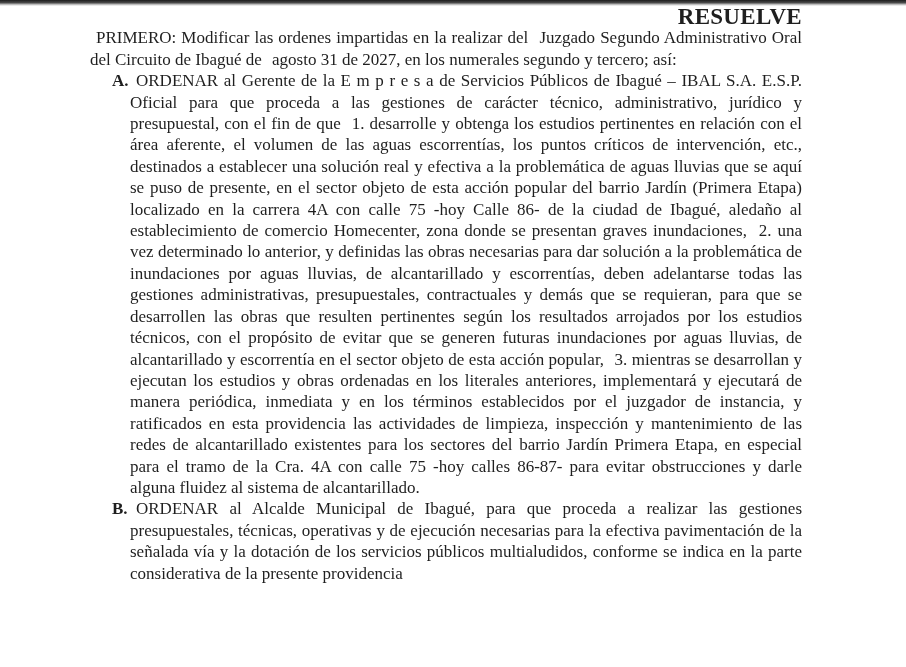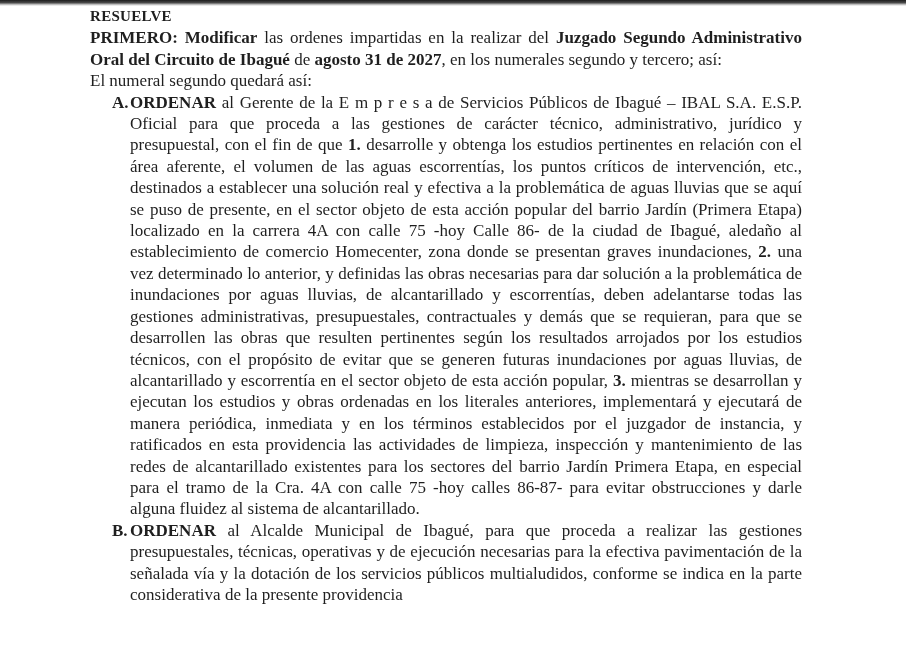--- a/index.html
+++ b/index.html
@@ -23,23 +23,23 @@
       height: 6px;
       background: linear-gradient(to bottom, #1c1c1c 0%, #4a4a4a 45%, #bdbdbd 75%, #ffffff 100%);
     }
     .page {
       position: absolute;
       top: 6px;
       left: 90px;
       width: 712px;
     }
     .doc-title {
-      text-align: left;
+      text-align: right;
       font-weight: bold;
-      font-size: 15px;
+      font-size: 23px;
       line-height: 21.4px;
       letter-spacing: 0.3px;
     }
     .para {
       text-align: justify;
       font-size: 17px;
       line-height: 21.4px;
       margin: 0;
     }
     .para.intro-line {
@@ -53,29 +53,29 @@
       line-height: 21.4px;
       margin: 0;
     }
     .list-label {
       position: absolute;
       left: 22px;
       top: 0;
       font-weight: bold;
     }
     .b {
-      font-weight: bold;
+      font-weight: normal;
+      margin-left: 6px;
     }
   </style>
 </head>
 <body>
 
 <div class="top-edge"></div>
 
 <div class="page">
   <div class="doc-title">RESUELVE</div>
   <div>
       <div class="para"><span class="b">PRIMERO: Modificar</span><span> las ordenes impartidas en la realizar del </span><span class="b">Juzgado Segundo Administrativo Oral del Circuito de Ibagué</span><span> de </span><span class="b">agosto 31 de 2027</span><span>, en los numerales segundo y tercero; así:</span></div>
-      <div class="para intro-line"><span>El numeral segundo quedará así:</span></div>
       <div class="list-item"><span class="list-label">A.</span><span class="b">ORDENAR</span><span> al Gerente de la E m p r e s a de Servicios Públicos de Ibagué – IBAL S.A. E.S.P. Oficial para que proceda a las gestiones de carácter técnico, administrativo, jurídico y presupuestal, con el fin de que </span><span class="b">1.</span><span> desarrolle y obtenga los estudios pertinentes en relación con el área aferente, el volumen de las aguas escorrentías, los puntos críticos de intervención, etc., destinados a establecer una solución real y efectiva a la problemática de aguas lluvias que se aquí se puso de presente, en el sector objeto de esta acción popular del barrio Jardín (Primera Etapa) localizado en la carrera 4A con calle 75 -hoy Calle 86- de la ciudad de Ibagué, aledaño al establecimiento de comercio Homecenter, zona donde se presentan graves inundaciones, </span><span class="b">2.</span><span> una vez determinado lo anterior, y definidas las obras necesarias para dar solución a la problemática de inundaciones por aguas lluvias, de alcantarillado y escorrentías, deben adelantarse todas las gestiones administrativas, presupuestales, contractuales y demás que se requieran, para que se desarrollen las obras que resulten pertinentes según los resultados arrojados por los estudios técnicos, con el propósito de evitar que se generen futuras inundaciones por aguas lluvias, de alcantarillado y escorrentía en el sector objeto de esta acción popular, </span><span class="b">3.</span><span> mientras se desarrollan y ejecutan los estudios y obras ordenadas en los literales anteriores, implementará y ejecutará de manera periódica, inmediata y en los términos establecidos por el juzgador de instancia, y ratificados en esta providencia las actividades de limpieza, inspección y mantenimiento de las redes de alcantarillado existentes para los sectores del barrio Jardín Primera Etapa, en especial para el tramo de la Cra. 4A con calle 75 -hoy calles 86-87- para evitar obstrucciones y darle alguna fluidez al sistema de alcantarillado.</span></div>
       <div class="list-item"><span class="list-label">B.</span><span class="b">ORDENAR</span><span> al Alcalde Municipal de Ibagué, para que proceda a realizar las gestiones presupuestales, técnicas, operativas y de ejecución necesarias para la efectiva pavimentación de la señalada vía y la dotación de los servicios públicos multialudidos, conforme se indica en la parte considerativa de la presente providencia</span></div>
     </div>
 </div>
 
 </body></html>

